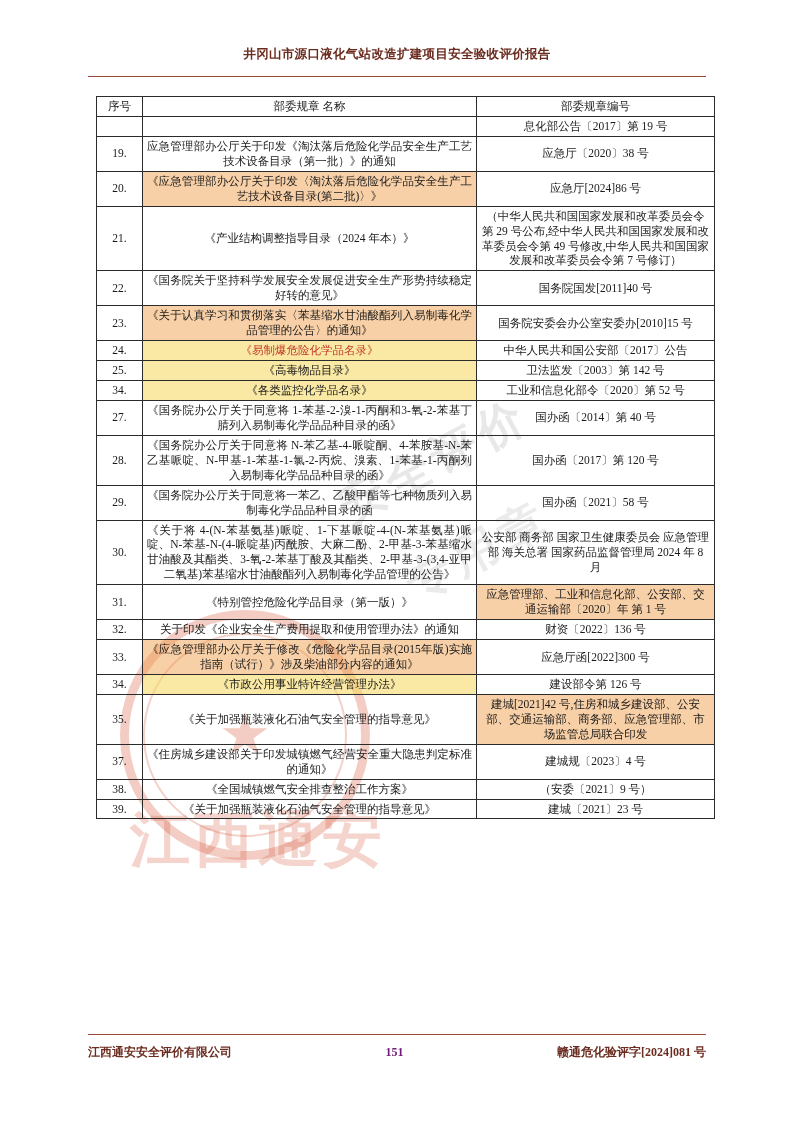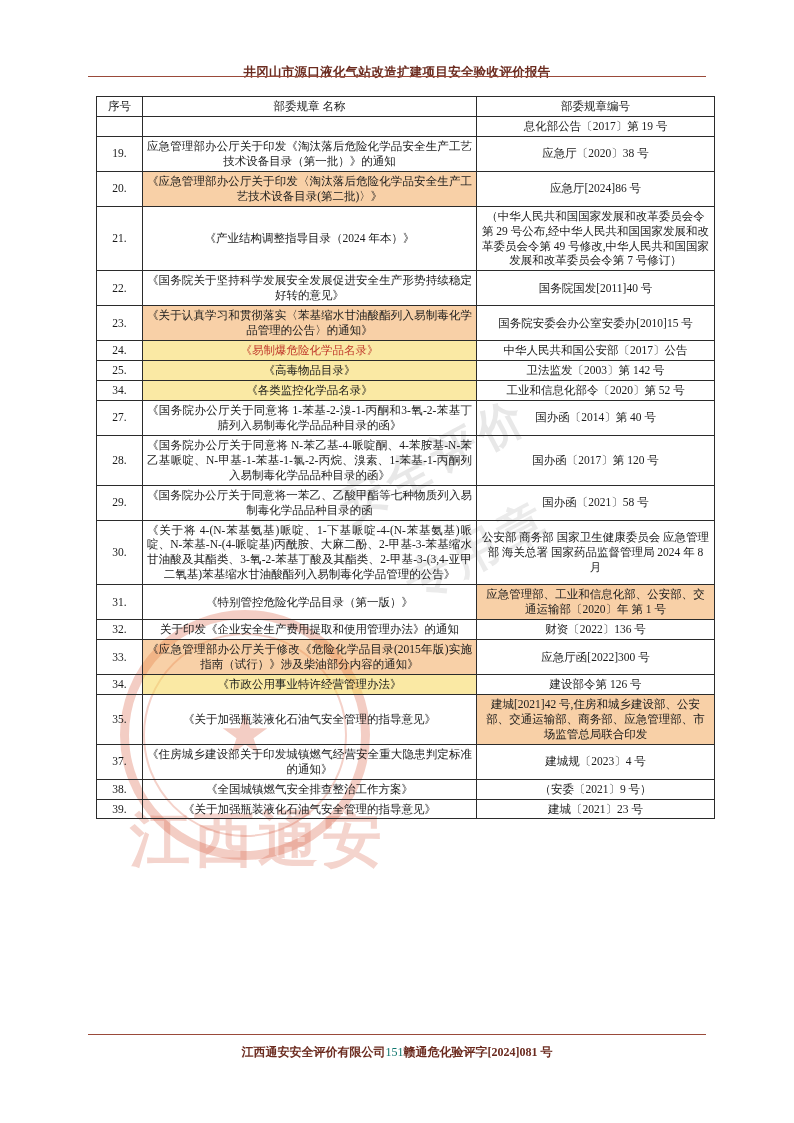--- a/index.html
+++ b/index.html
@@ -18,21 +18,21 @@
   .page {
     position: relative;
     width: 794px;
     height: 1123px;
     box-sizing: border-box;
     padding: 0;
   }
   
   .header {
     position: absolute;
-    top: 64px;
+    top: 46px;
     left: 88px;
     width: 618px;
     text-align: center;
     font-size: 12.5px;
     font-weight: bold;
     color: #6b2b1f;
     letter-spacing: 0.3px;
   }
   .header-rule {
     position: absolute;
@@ -151,28 +151,28 @@
     color: #c0392b;
   }
   
   .footer {
     position: absolute;
     top: 1044px;
     left: 88px;
     width: 618px;
     display: flex;
     align-items: center;
-    justify-content: center;
+    justify-content: space-between;
     font-size: 12px;
     color: #6b2b1f;
     font-weight: bold;
   }
   .footer .pg {
-    font-weight: normal;
-    color: #0f766e;
+    font-weight: bold;
+    color: #701a75;
   }
   .footer-rule {
     position: absolute;
     top: 1034px;
     left: 88px;
     width: 618px;
     border-bottom: 1px solid #9a4a3a;
   }
 </style>
 </head>

